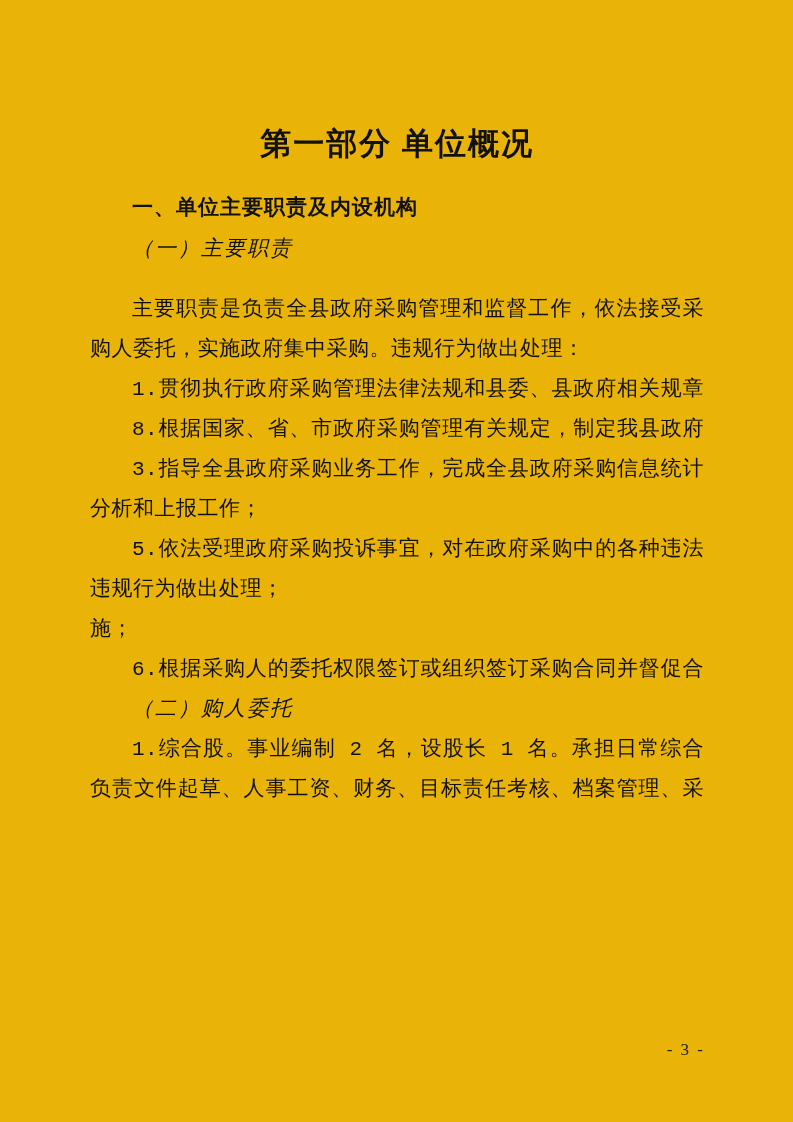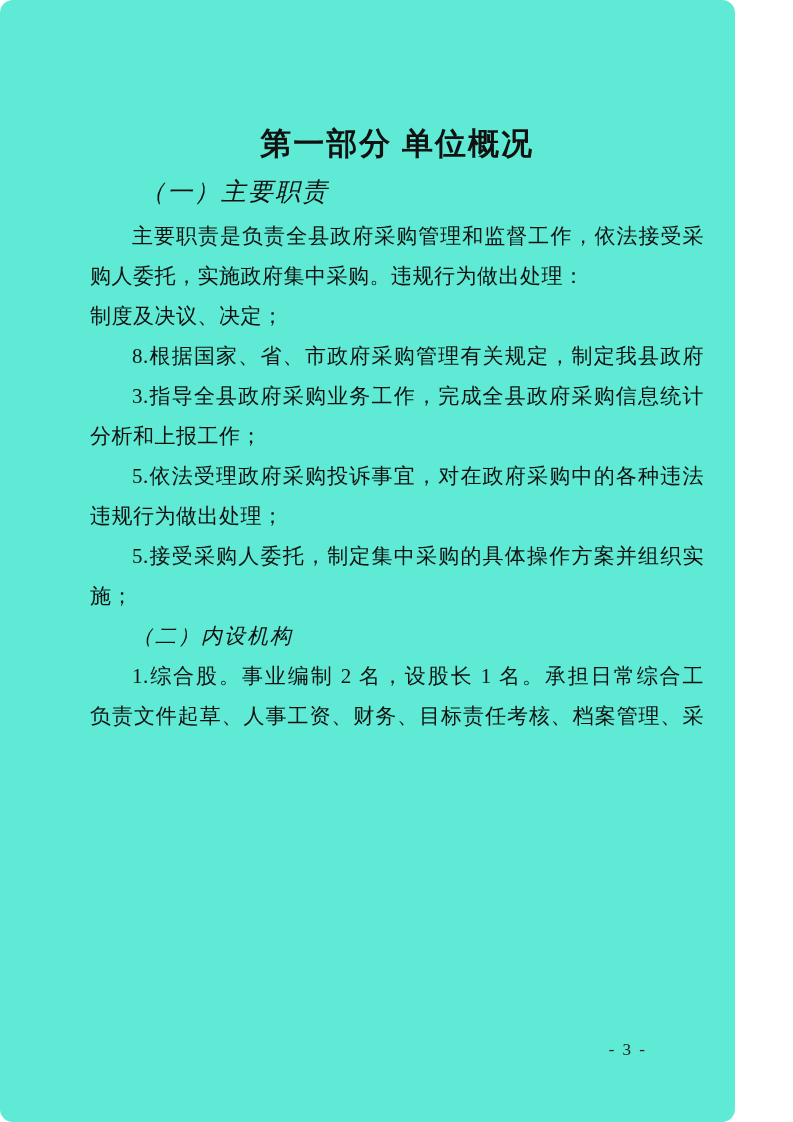--- a/index.html
+++ b/index.html
@@ -2,27 +2,26 @@
 <html><head>
 <meta charset="utf-8">
 <style>
   html, body {
     margin: 0;
     padding: 0;
     background: #ffffff;
   }
   .page {
     position: relative;
-    width: 735px;
+    width: 793px;
     height: 1122px;
-    background: #5eead4;
+    background: #eab308;
     color: #111111;
     font-family: "Liberation Serif", serif;
     overflow: hidden;
-    border-radius: 13px;
   }
   .content {
     position: absolute;
     left: 90px;
     top: 0;
     width: 614px;
   }
   .doc-title {
     margin: 0;
     padding-top: 122px;
@@ -38,31 +37,32 @@
     line-height: 30px;
     font-size: 21px;
     font-weight: bold;
     text-indent: 2em;
     letter-spacing: 1px;
     font-family: "Liberation Sans", sans-serif;
   }
   .sub-heading {
     margin: 10px 0 0 0;
     line-height: 32px;
-    font-size: 25px;
+    font-size: 21px;
     font-weight: normal;
     font-style: italic;
     text-indent: 2em;
     letter-spacing: 2px;
     font-family: "Liberation Serif", serif;
   }
   .body-text {
-    margin-top: 8px;
+    margin-top: 26px;
     font-size: 21px;
     letter-spacing: 0.5px;
+    font-family: Liberation Mono, monospace;
   }
   .bodyline {
     height: 40px;
     line-height: 40px;
     overflow: hidden;
     white-space: normal;
   }
   .bodyline.indent {
     text-indent: 2em;
   }
@@ -86,35 +86,36 @@
   }
 </style>
 </head>
 <body>
 
 <div class="page">
   <div class="content">
 
     <h1 class="doc-title">第一部分 单位概况</h1>
 
+    <h2 class="heading-1">一、单位主要职责及内设机构</h2>
 
     <h3 class="sub-heading">（一）主要职责</h3>
 
     <div class="body-text">
       <div class="bodyline indent fill">主要职责是负责全县政府采购管理和监督工作，依法接受采</div>
       <div class="bodyline">购人委托，实施政府集中采购。违规行为做出处理：</div>
-      <div class="bodyline">制度及决议、决定；</div>
+      <div class="bodyline indent fill">1.贯彻执行政府采购管理法律法规和县委、县政府相关规章</div>
       <div class="bodyline indent fill">8.根据国家、省、市政府采购管理有关规定，制定我县政府</div>
       <div class="bodyline indent fill">3.指导全县政府采购业务工作，完成全县政府采购信息统计</div>
       <div class="bodyline">分析和上报工作；</div>
       <div class="bodyline indent fill">5.依法受理政府采购投诉事宜，对在政府采购中的各种违法</div>
       <div class="bodyline">违规行为做出处理；</div>
-      <div class="bodyline indent fill">5.接受采购人委托，制定集中采购的具体操作方案并组织实</div>
       <div class="bodyline">施；</div>
-      <div class="bodyline indent kaiti-line">（二）内设机构</div>
+      <div class="bodyline indent fill">6.根据采购人的委托权限签订或组织签订采购合同并督促合</div>
+      <div class="bodyline indent kaiti-line">（二）购人委托</div>
       <div class="bodyline indent fill">1.综合股。事业编制 2 名，设股长 1 名。承担日常综合工作，</div>
       <div class="bodyline fill">负责文件起草、人事工资、财务、目标责任考核、档案管理、采</div>
     </div>
 
   </div>
 
   <div class="page-footer">- 3 -</div>
 </div>
 
 </body></html>

